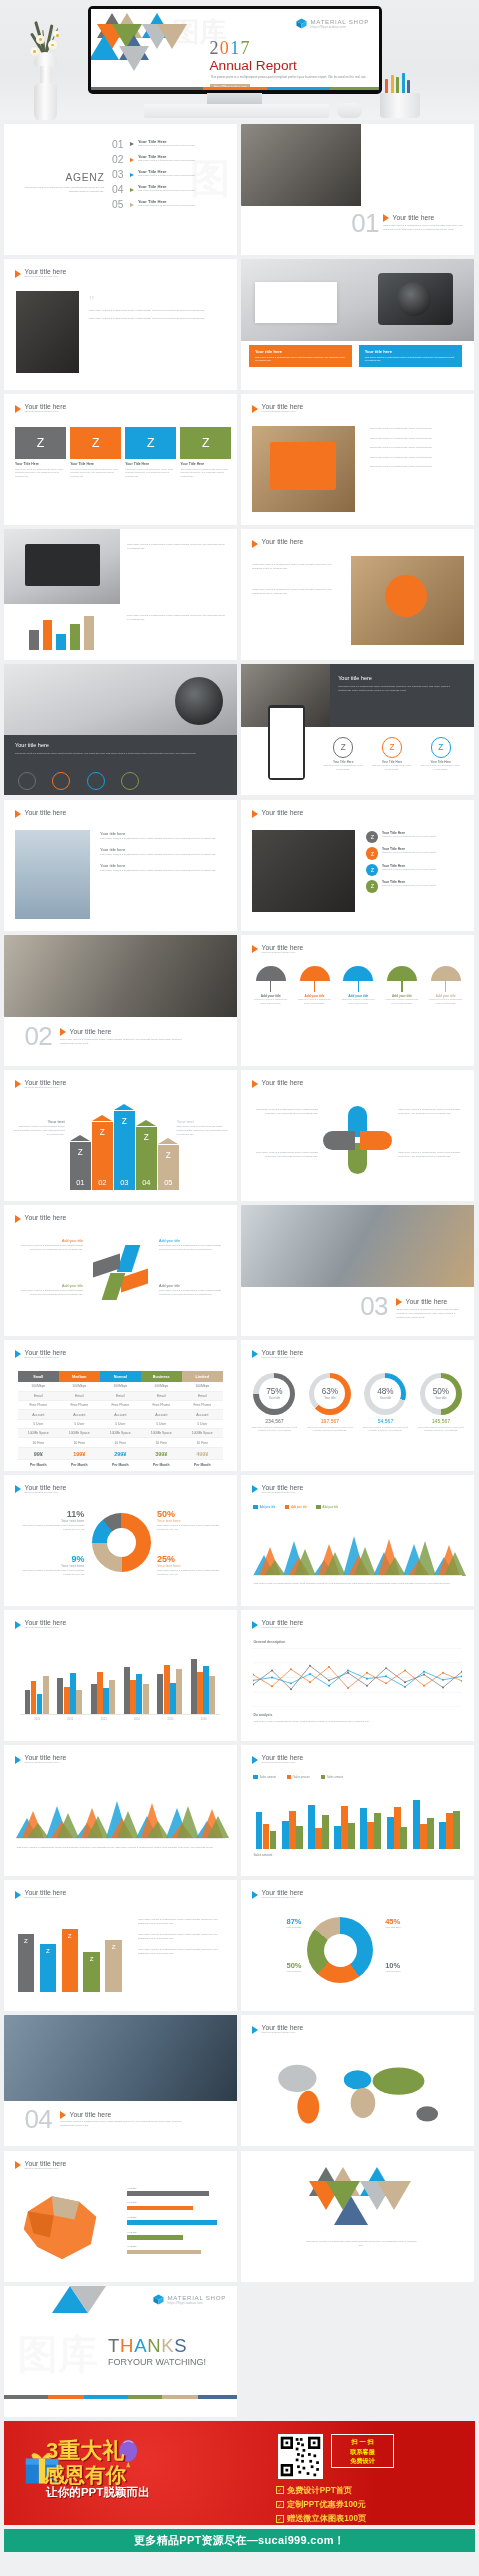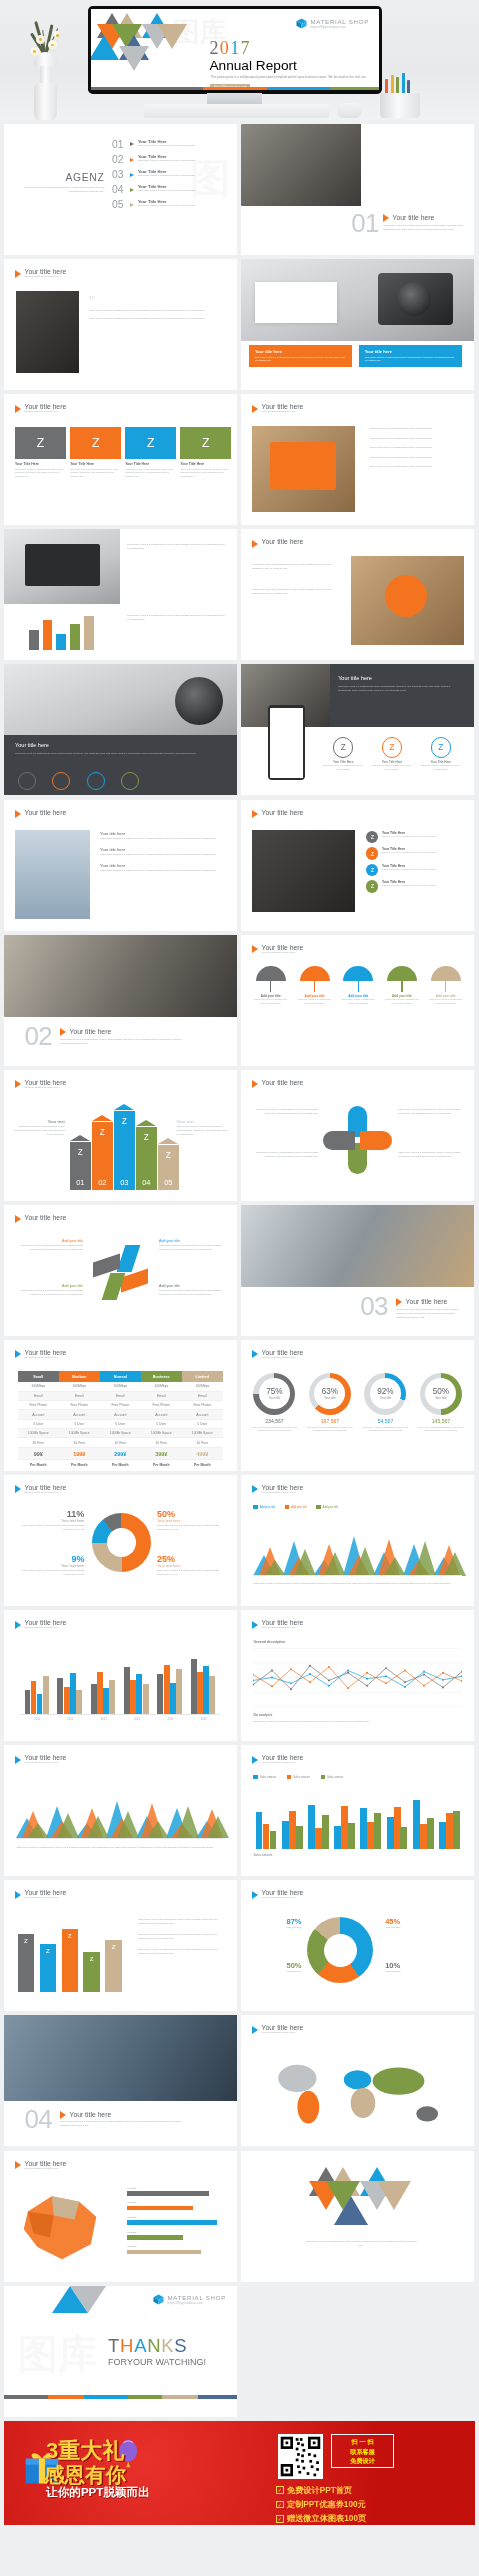--- a/index.html
+++ b/index.html
@@ -34,21 +34,21 @@
   .pencil { position:absolute; bottom:11px; width:3.4px; border-radius:0.7px; }
 
   .tri-logo { position:absolute; left:5.5px; top:4.1px; width:120px; height:42px; }
   .tri { position:absolute; width:0; height:0; }
   .brand { position:absolute; right:9.6px; top:9.6px; display:flex; align-items:center; gap:3.4px; }
   .cube { width:11px; height:11px; }
   .brandtxt .bname { font-size:6.2px; color:#9aa0a4; letter-spacing:0.7px; }
   .brandtxt .burl  { font-size:3.1px; color:#b3b8bb; letter-spacing:0.1px; }
   .heroyear { position:absolute; left:118px; top:29px; font-size:18px; font-family:"Liberation Serif",serif; letter-spacing:1.4px; }
   .heroyear i { font-style:normal; }
-  .herotitle { position:absolute; left:118px; top:49px; font-size:13.7px; color:#000000; font-weight:300; }
+  .herotitle { position:absolute; left:118px; top:49px; font-size:13.7px; color:#b91c1c; font-weight:300; }
   .herosub { position:absolute; left:119px; top:66px; width:157px; font-size:3.1px; color:#8d9296; line-height:1.55; }
   .herotag { position:absolute; left:119px; top:75px; background:#c9b393; color:#fff; font-size:3.1px; padding:1.4px 3.4px; }
   .wm { position:absolute; color:rgba(120,120,120,.07); font-size:31.5px; font-weight:bold; pointer-events:none; }
   .herobar { position:absolute; left:0; bottom:0; width:100%; height:3.4px; display:flex; }
 
   
   .grid { width:479px; padding:4.1px 4.1px 0 4.1px; display:flex; flex-wrap:wrap; gap:4.1px; }
   .slide { width:233px; height:131px; background:#fff; position:relative; overflow:hidden; }
   .st { position:absolute; left:11px; top:9px; display:flex; align-items:flex-start; gap:3.4px; }
   .playtri { width:0; height:0; border-left:6.2px solid #f4731f; border-top:4.1px solid transparent; border-bottom:4.1px solid transparent; margin-top:1.4px; }
@@ -735,21 +735,21 @@
                 <div style="font-size:8.2px;color:#5c6166;font-weight:300;">63%</div>
                 <div style="font-size:3px;color:#8a8f93;">Your title</div>
               </div>
             </div>
             <div style="font-size:5.1px;color:#f4731f;margin-top:3.4px;">197,567</div>
             <div style="font-size:2.2px;color:#a8adb1;line-height:1.55;margin-top:1.4px;">This power-point is a multipurpose power-point template perfect for your business.</div>
           </div>
           <div style="width: 52px; text-align: center;">
             <div style="width:42px;height:42px;border-radius:50%;margin:0 auto;background:conic-gradient(#17a0dc 0 108deg,#d9dcde 108deg 360deg);position:relative;">
               <div style="position:absolute;inset:5.5px;background:#fff;border-radius:50%;display:flex;flex-direction:column;align-items:center;justify-content:center;">
-                <div style="font-size:8.2px;color:#5c6166;font-weight:300;">92%</div>
+                <div style="font-size:8.2px;color:#5c6166;font-weight:300;">48%</div>
                 <div style="font-size:3px;color:#8a8f93;">Your title</div>
               </div>
             </div>
             <div style="font-size:5.1px;color:#17a0dc;margin-top:3.4px;">54,567</div>
             <div style="font-size:2.2px;color:#a8adb1;line-height:1.55;margin-top:1.4px;">This power-point is a multipurpose power-point template perfect for your business.</div>
           </div>
           <div style="width: 52px; text-align: center;">
             <div style="width:42px;height:42px;border-radius:50%;margin:0 auto;background:conic-gradient(#7d9b44 0 180deg,#d9dcde 180deg 360deg);position:relative;">
               <div style="position:absolute;inset:5.5px;background:#fff;border-radius:50%;display:flex;flex-direction:column;align-items:center;justify-content:center;">
                 <div style="font-size:8.2px;color:#5c6166;font-weight:300;">50%</div>
@@ -1269,14 +1269,17 @@
           <span style="width:7.5px;height:7.5px;border:0.7px solid #ffd23f;color:#ffd23f;font-size:5.5px;display:flex;align-items:center;justify-content:center;">✓</span>
           <span style="color:#ffd23f;font-size:8.2px;font-weight:bold;">定制PPT优惠券100元</span>
         </div>
         <div style="display: flex; gap: 3.4px; align-items: center; margin-bottom: 3.4px;">
           <span style="width:7.5px;height:7.5px;border:0.7px solid #ffd23f;color:#ffd23f;font-size:5.5px;display:flex;align-items:center;justify-content:center;">✓</span>
           <span style="color:#ffd23f;font-size:8.2px;font-weight:bold;">赠送微立体图表100页</span>
         </div>
       </div>
   </div>
 
+  <div class="banner banner-green" style="height:23px;">
+    <span>更多精品PPT资源尽在—sucai999.com！</span>
+  </div>
 </div>
 
 
 </body></html>

